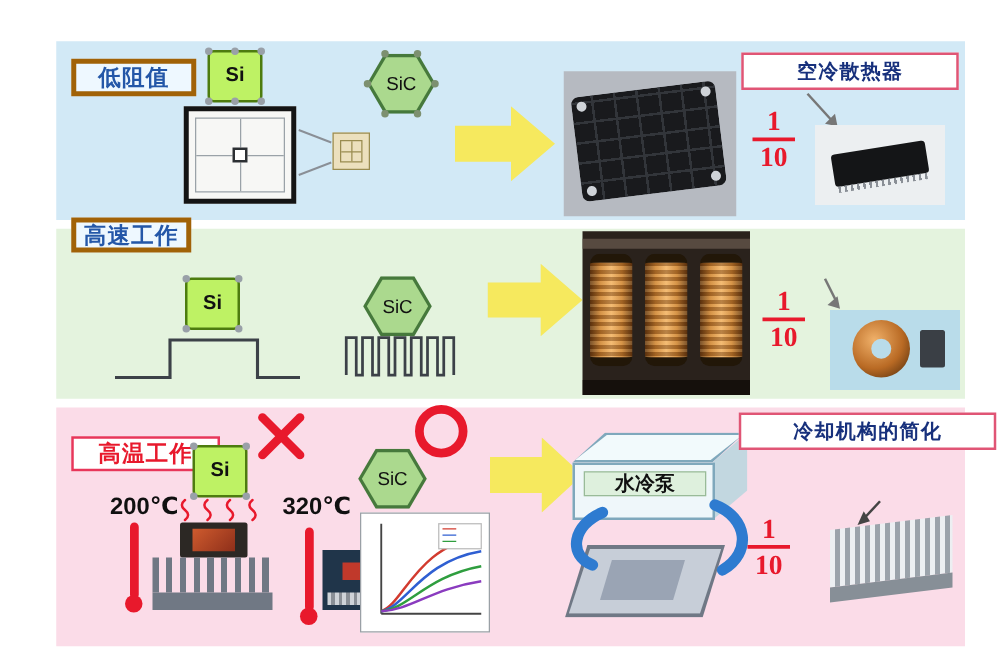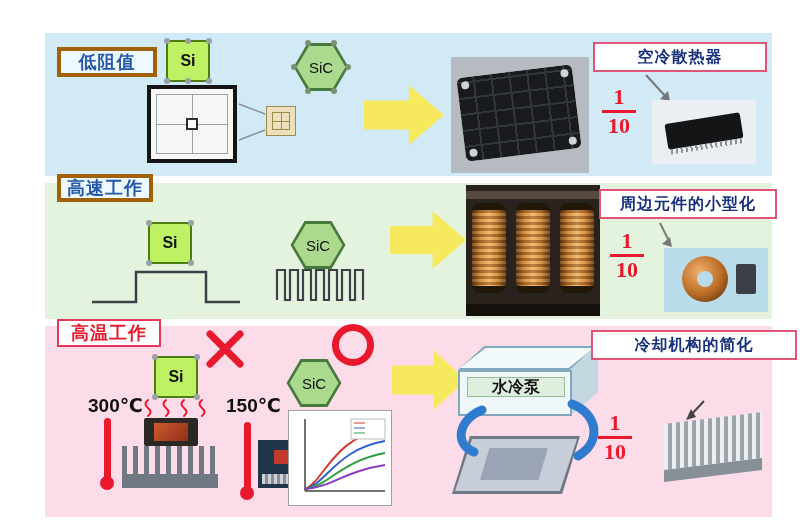--- a/index.html
+++ b/index.html
@@ -140,42 +140,39 @@
   <div class="yarrow" style="left:390px;top:211px;width:76px;height:58px;"></div>
 
   <div class="photo" style="left:466px;top:185px;width:134px;height:131px;background:#2a221c;">
     <div class="abs" style="left:0;right:0;top:6px;height:8px;background:#574a40;"></div>
     <div class="coil" style="left:6px;"></div>
     <div class="coil" style="left:50px;"></div>
     <div class="coil" style="left:94px;width:34px;"></div>
     <div class="abs" style="left:0;right:0;bottom:0;height:12px;background:#15100c;"></div>
   </div>
 
-  <div class="result" style="left:599px;top:189px;width:178px;height:30px;">
-    <span>周边元件的小型化</span>
-  </div>
 
   <svg class="abs" style="left:650px;top:221px;" width="32" height="30">
     <line x1="10" y1="2" x2="19" y2="20" stroke="#777" stroke-width="2"></line>
     <polygon points="22,26 12,23 20,16" fill="#777"></polygon>
   </svg>
 
   <div class="frac" style="left:609px;top:230px;">
     <div>1</div>
     <div class="fbar"></div>
     <div>10</div>
   </div>
 
   <div class="photo" style="left:664px;top:248px;width:104px;height:64px;background:#b9dcea;">
     <div class="abs" style="left:18px;top:8px;width:46px;height:46px;border-radius:50%;background:radial-gradient(circle at 38% 35%,#f0b16a,#b96a24 55%,#6b3c12 85%);"></div>
     <div class="abs" style="left:33px;top:23px;width:16px;height:16px;border-radius:50%;background:#b9dcea;"></div>
     <div class="abs" style="right:12px;top:16px;width:20px;height:30px;background:#3a3f45;border-radius:2px;"></div>
   </div>
 
-  <div class="tag red" style="left:57px;top:319px;width:104px;height:28px;">
+  <div class="tag red" style="left:57px;top:349px;width:119px;height:28px;">
     <span>高温工作</span>
   </div>
 
   <div class="si" style="left:154px;top:356px;width:44px;height:42px;">
     <span class="pin pa"></span>
       <span class="pin pb"></span>
     <span class="pin pc"></span>
       <span class="pin pd"></span>
     <span>Si</span>
   </div>
@@ -184,38 +181,38 @@
     <line x1="38" y1="8" x2="8" y2="38" stroke="#e8192c" stroke-width="7" stroke-linecap="round"></line>
   </svg>
 
   <div class="hexwrap" style="left:286px;top:358px;width:56px;height:50px;">
     <div class="hexbg"></div>
     <div class="hexfill"></div>
     <div class="hexlabel">SiC</div>
   </div>
   <div class="abs" style="left:332px;top:324px;width:42px;height:42px;border:7px solid #e8192c;border-radius:50%;"></div>
 
-  <div class="txt" style="left:88px;top:394px;font-size:19px;">300℃</div>
+  <div class="txt" style="left:88px;top:394px;font-size:19px;">200℃</div>
   <div class="thermo" style="left:100px;top:418px;height:72px;">
     <div class="stem"></div>
     <div class="bulb"></div>
   </div>
   <svg class="abs" style="left:138px;top:398px;" width="72" height="20">
     <path d="M10,18 q5,-4 0,-8 q-5,-4 0,-8" stroke="#e8192c" stroke-width="2" fill="none" stroke-linecap="round"></path>
     <path d="M28,18 q5,-4 0,-8 q-5,-4 0,-8" stroke="#e8192c" stroke-width="2" fill="none" stroke-linecap="round"></path>
     <path d="M46,18 q5,-4 0,-8 q-5,-4 0,-8" stroke="#e8192c" stroke-width="2" fill="none" stroke-linecap="round"></path>
     <path d="M64,18 q5,-4 0,-8 q-5,-4 0,-8" stroke="#e8192c" stroke-width="2" fill="none" stroke-linecap="round"></path>
   </svg>
   <div class="abs" style="left:144px;top:418px;width:54px;height:28px;background:#2c2824;border-radius:2px;">
     <div class="abs" style="left:10px;top:5px;width:34px;height:18px;background:linear-gradient(135deg,#cf5b2e,#8e2f1a);"></div>
   </div>
   <div class="abs" style="left:122px;top:446px;width:96px;height:28px;background:repeating-linear-gradient(90deg,#707884 0 5px,transparent 5px 11px);"></div>
   <div class="abs" style="left:122px;top:474px;width:96px;height:14px;background:#707884;"></div>
 
-  <div class="txt" style="left:226px;top:394px;font-size:19px;">150℃</div>
+  <div class="txt" style="left:226px;top:394px;font-size:19px;">320℃</div>
   <div class="thermo" style="left:240px;top:422px;height:78px;">
     <div class="stem"></div>
     <div class="bulb"></div>
   </div>
   <div class="photo" style="left:258px;top:440px;width:52px;height:48px;background:#20354a;">
     <div class="abs" style="left:16px;top:10px;width:20px;height:14px;background:#c0392b;"></div>
     <div class="abs" style="left:4px;right:4px;bottom:4px;height:10px;background:repeating-linear-gradient(90deg,#cfd3d8 0 3px,#8a8f96 3px 6px);"></div>
   </div>
   <div class="photo" style="left:288px;top:410px;width:104px;height:96px;background:#fff;border:1px solid #9aa0a6;">
     <svg width="102" height="94">

